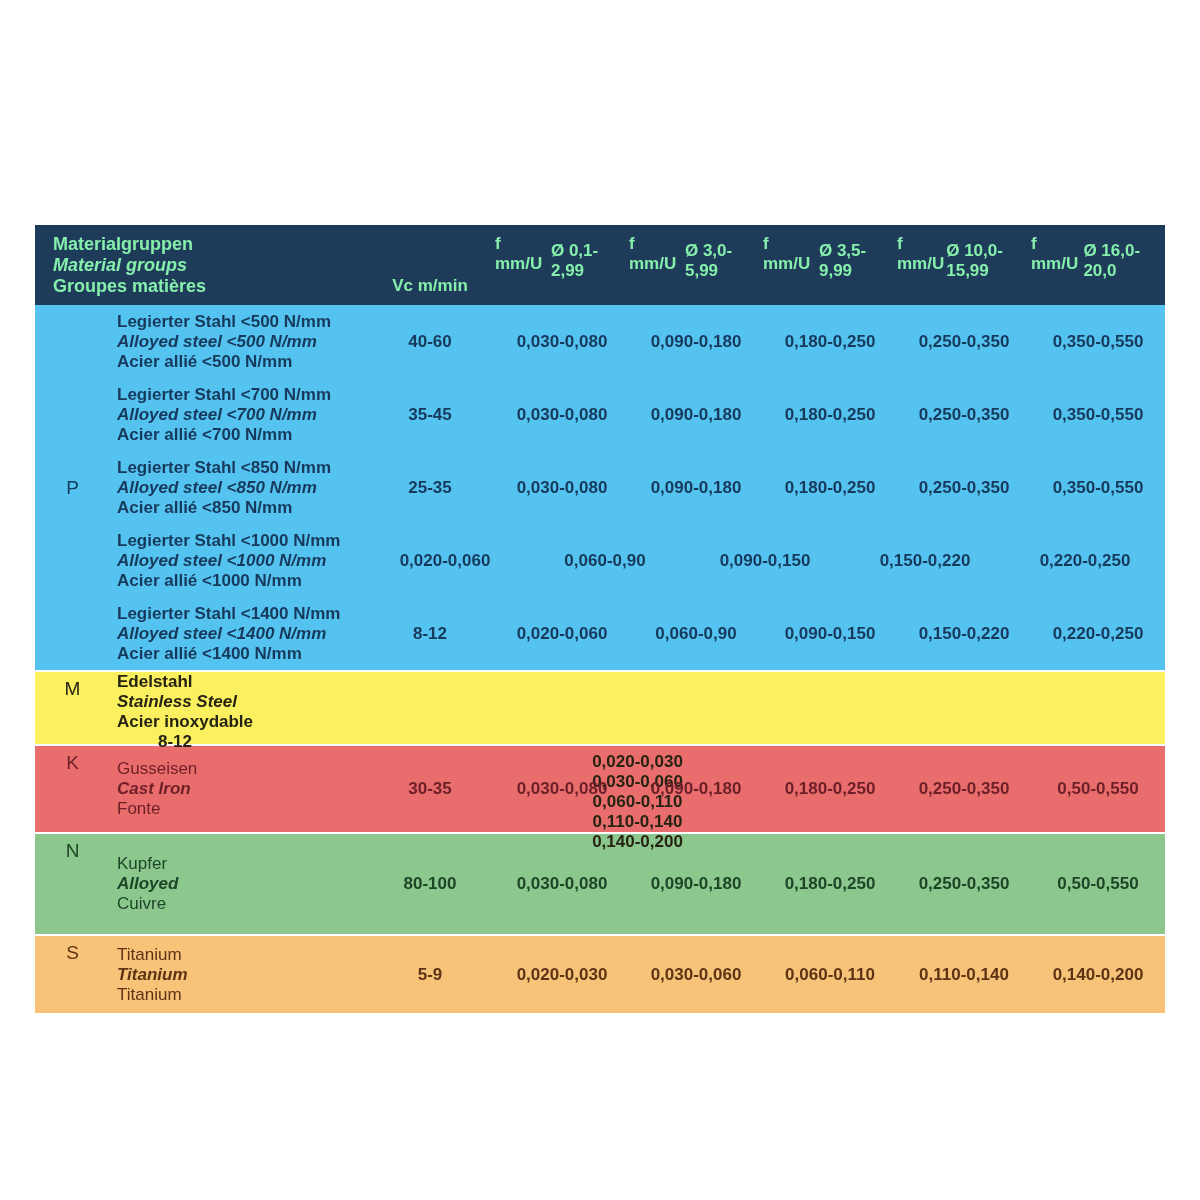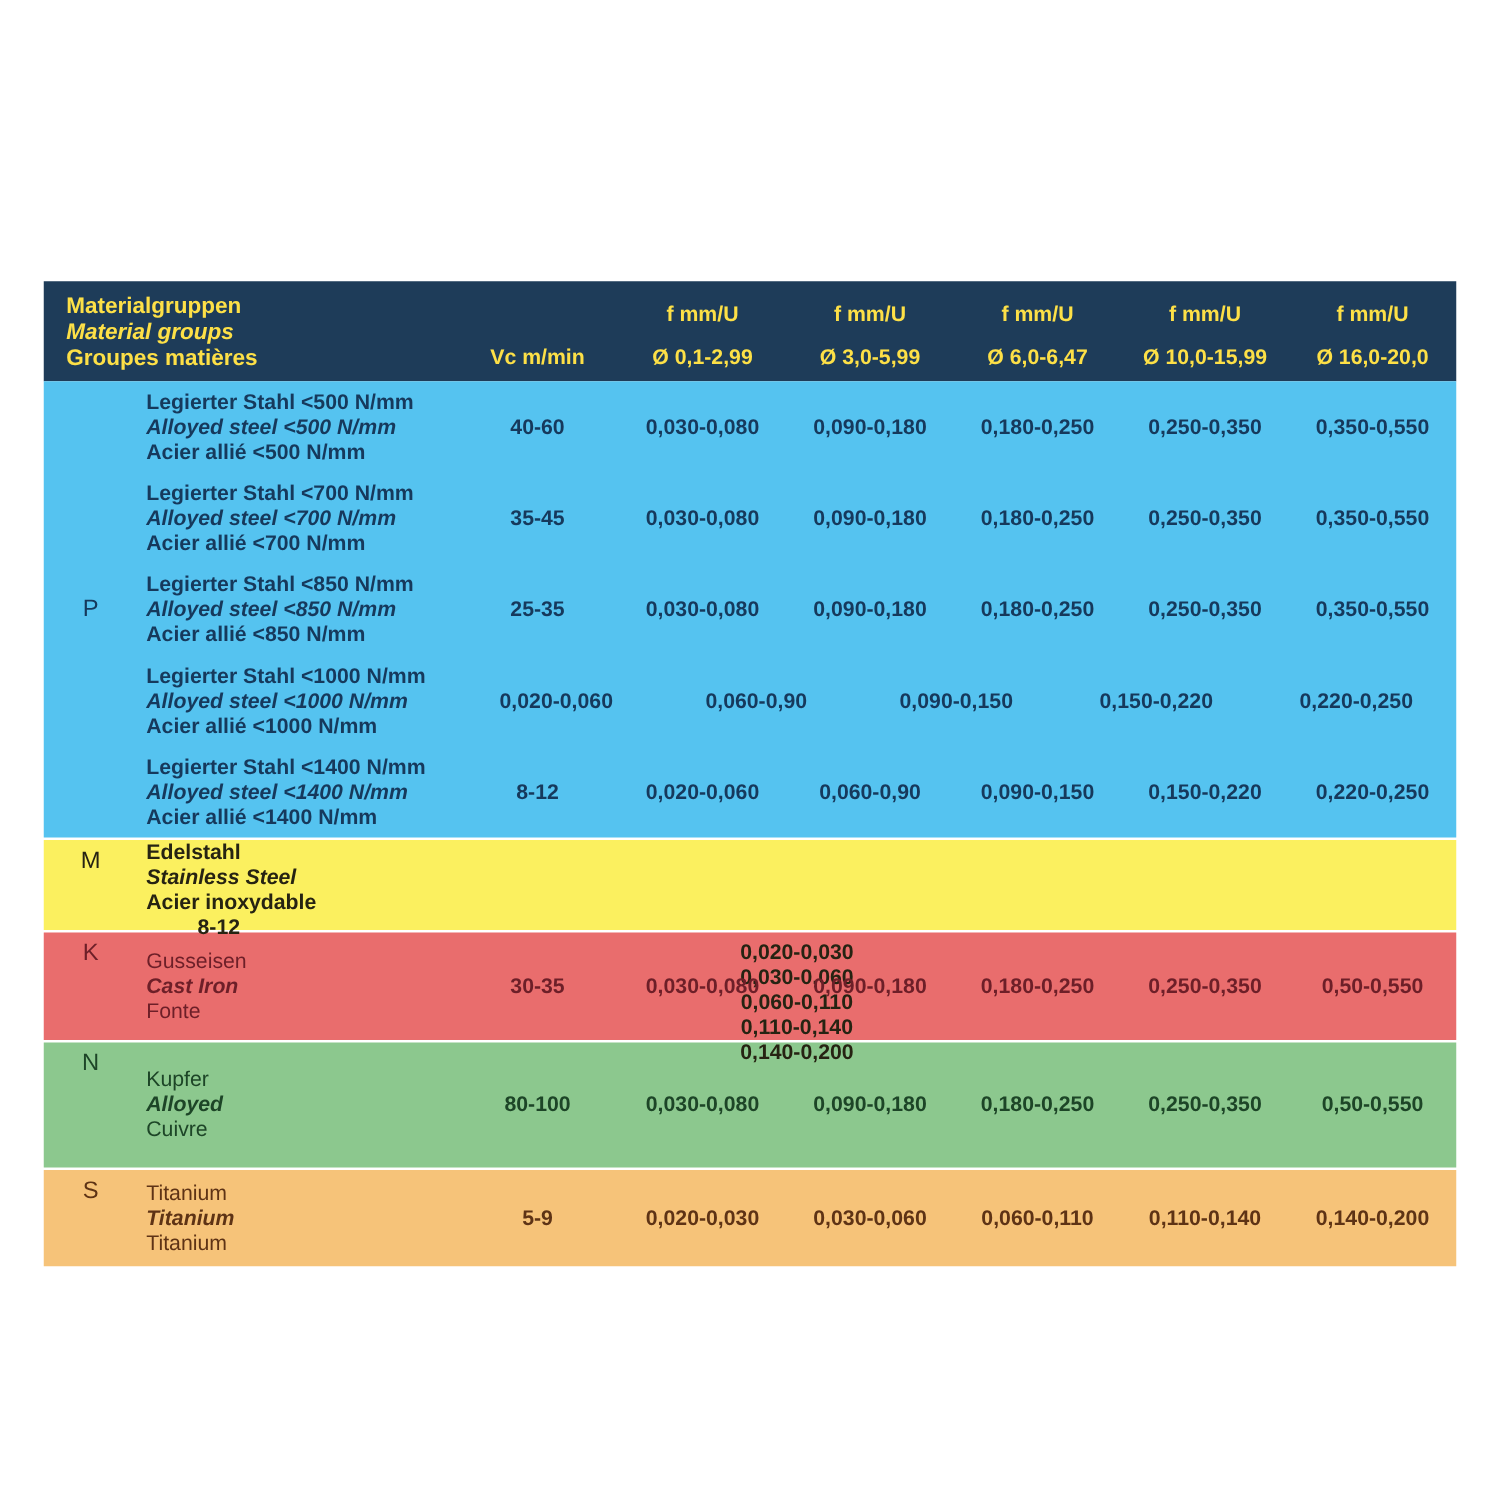--- a/index.html
+++ b/index.html
@@ -10,21 +10,21 @@
   .speed-table { position:absolute; left:35px; top:225px; width:1130px; }
 
   
   .thead { background:#1e3c59; color:#ffffff; height:80px; display:flex; }
   .title-block { width:330px; padding-left:18px; display:flex; flex-direction:column; justify-content:center; }
   .title-line { font-size:18px; font-weight:bold; line-height:21px; }
   .title-line.it { font-style:italic; }
   .vc-head { width:130px; display:flex; align-items:flex-end; justify-content:center;
     padding-bottom:9px; font-size:17px; font-weight:bold; }
   .feed-heads { flex:1; display:flex; }
-  .feed-head { flex:1; display:flex; flex-direction:column; justify-content:flex-end;
+  .feed-head { flex:1; display:flex; flex-direction:row; justify-content:flex-end;
     align-items:center; padding-bottom:9px; font-size:17px; font-weight:bold; }
   .feed-head .unit { margin-bottom:14px; }
 
   
   .section { display:flex; margin-top:2px; }
   .section:first-of-type { margin-top:0; }
   .letter-cell { width:75px; display:flex; justify-content:center; }
   .letter-cell.center { align-items:center; }
   .letter-cell.top { align-items:flex-start; padding-top:7px; }
   .letter { font-size:19px; line-height:20px; }
@@ -45,39 +45,39 @@
 
   .vc-cell { width:130px; display:flex; align-items:center; justify-content:center;
     font-size:17px; font-weight:bold; }
   .feed-cell { flex:1; display:flex; align-items:center; justify-content:center;
     font-size:17px; font-weight:bold; }
 </style>
 </head>
 <body>
 
 <div class="speed-table">
-  <div class="thead" style="background: rgb(30, 60, 89); color: #fde047;">
+  <div class="thead" style="background: rgb(30, 60, 89); color: #86efac;">
     <div class="title-block">
       <div class="title-line">Materialgruppen</div>
       <div class="title-line it">Material groups</div>
       <div class="title-line">Groupes matières</div>
     </div>
     <div class="vc-head">Vc m/min</div>
     <div class="feed-heads">
         <div class="feed-head">
           <div class="unit">f mm/U</div>
           <div class="range">Ø 0,1-2,99</div>
         </div>
         <div class="feed-head">
           <div class="unit">f mm/U</div>
           <div class="range">Ø 3,0-5,99</div>
         </div>
         <div class="feed-head">
           <div class="unit">f mm/U</div>
-          <div class="range">Ø 6,0-6,47</div>
+          <div class="range">Ø 3,5-9,99</div>
         </div>
         <div class="feed-head">
           <div class="unit">f mm/U</div>
           <div class="range">Ø 10,0-15,99</div>
         </div>
         <div class="feed-head">
           <div class="unit">f mm/U</div>
           <div class="range">Ø 16,0-20,0</div>
         </div>
       </div>

